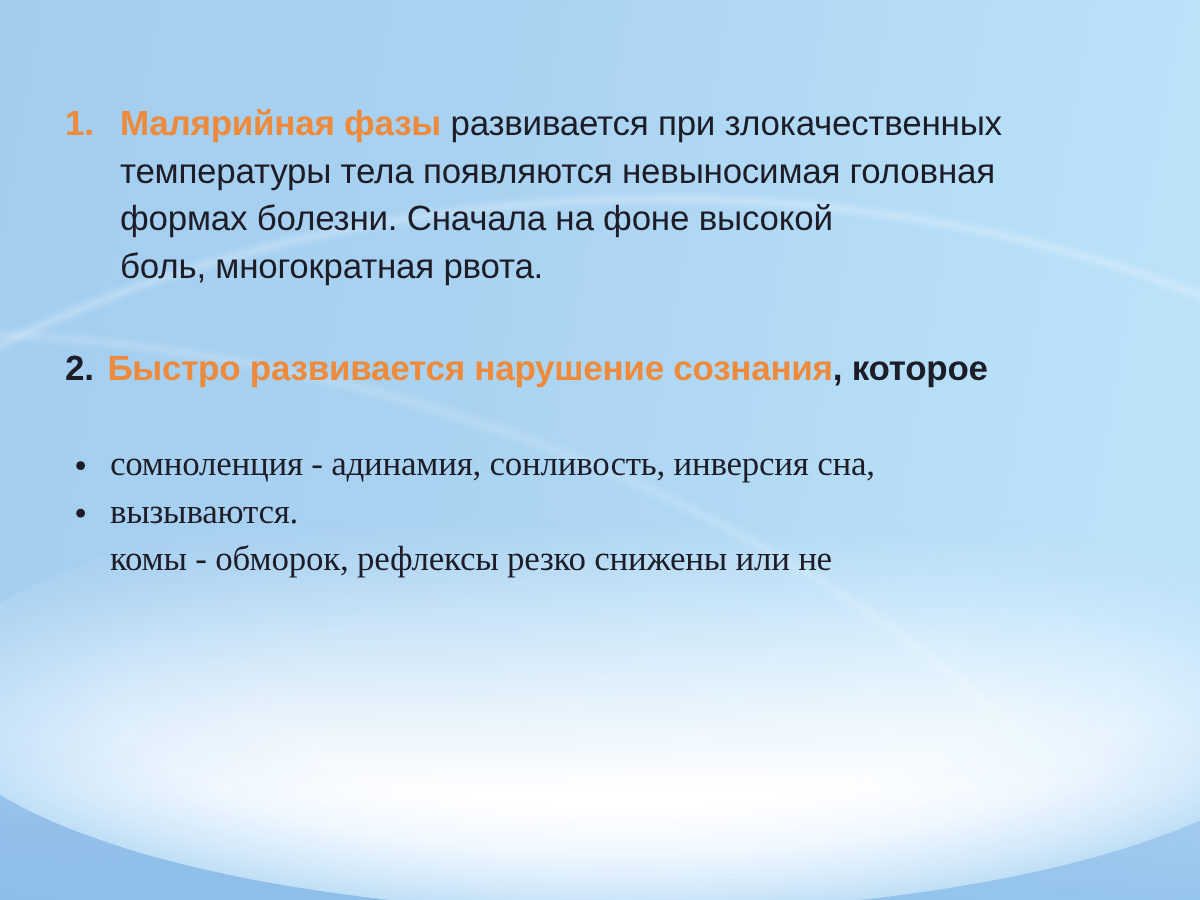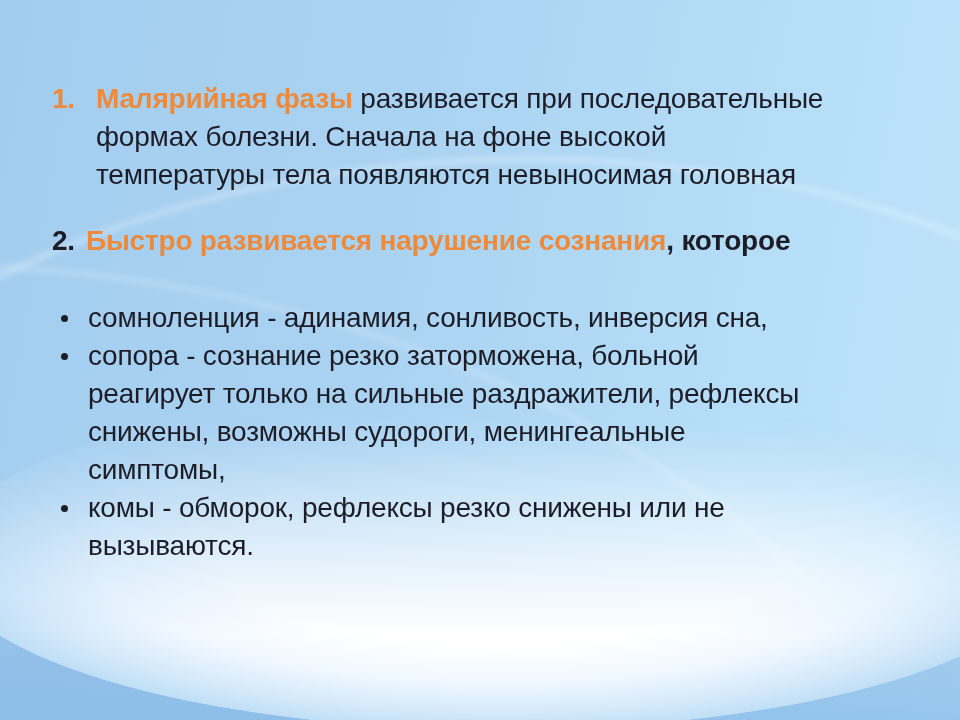--- a/index.html
+++ b/index.html
@@ -43,24 +43,24 @@
     color:#1d1d28;
     font-size:28px; line-height:38px;
     letter-spacing:-0.2px;
   }
   .orange { color:#ee8a3c; }
   .bold   { font-weight:bold; }
 
   .p1 { position:relative; padding-left:44px; }
   .p1 .num { position:absolute; left:0; top:0; }
 
-  .p2 { margin-top:28px; font-weight:bold; }
+  .p2 { margin-top:44px; font-weight:bold; }
   .p2 .num { margin-right:11px; }
 
-  .bullets { list-style:none; margin:39px 0 0 0; padding:0; }
+  .bullets { list-style:none; margin:39px 0 0 0; padding:0;font-family:Liberation Serif, serif; }
   .bullets li { position:relative; padding-left:36px; }
   .bullets .dot {
     position:absolute; left:9px; top:16px;
     width:7px; height:7px; border-radius:50%;
     background:#1d1d28;
   }
 </style>
 </head>
 <body>
 
@@ -68,42 +68,36 @@
 
   <div class="arc arc1"></div>
   <div class="arc arc2"></div>
   <div class="bottom-band"></div>
   <div class="lens"></div>
 
   <div class="content">
 
     <div class="p1">
       <span class="num orange bold">1.</span>
-      <div><span class="orange bold">Малярийная фазы</span><span> развивается при последовательные</span></div>
+      <div><span class="orange bold">Малярийная фазы</span><span> развивается при злокачественных</span></div>
+      <div>температуры тела появляются невыносимая головная</div>
       <div>формах болезни. Сначала на фоне высокой</div>
-      <div>температуры тела появляются невыносимая головная</div>
+      <div>боль, многократная рвота.</div>
     </div>
 
     <div class="p2">
       <div><span class="num">2.</span><span class="orange">Быстро развивается нарушение сознания</span><span>, которое</span></div>
     </div>
 
     <ul class="bullets">
       <li>
         <span class="dot"></span>
         <div>сомноленция - адинамия, сонливость, инверсия сна,</div>
       </li>
       <li>
         <span class="dot"></span>
-        <div>сопора - сознание резко заторможена, больной</div>
-        <div>реагирует только на сильные раздражители, рефлексы</div>
-        <div>снижены, возможны судороги, менингеальные</div>
-        <div>симптомы,</div>
-      </li>
-      <li>
-        <span class="dot"></span>
+        <div>вызываются.</div>
         <div>комы - обморок, рефлексы резко снижены или не</div>
-        <div>вызываются.</div>
       </li>
     </ul>
 
   </div>
 </div>
 
 </body></html>

